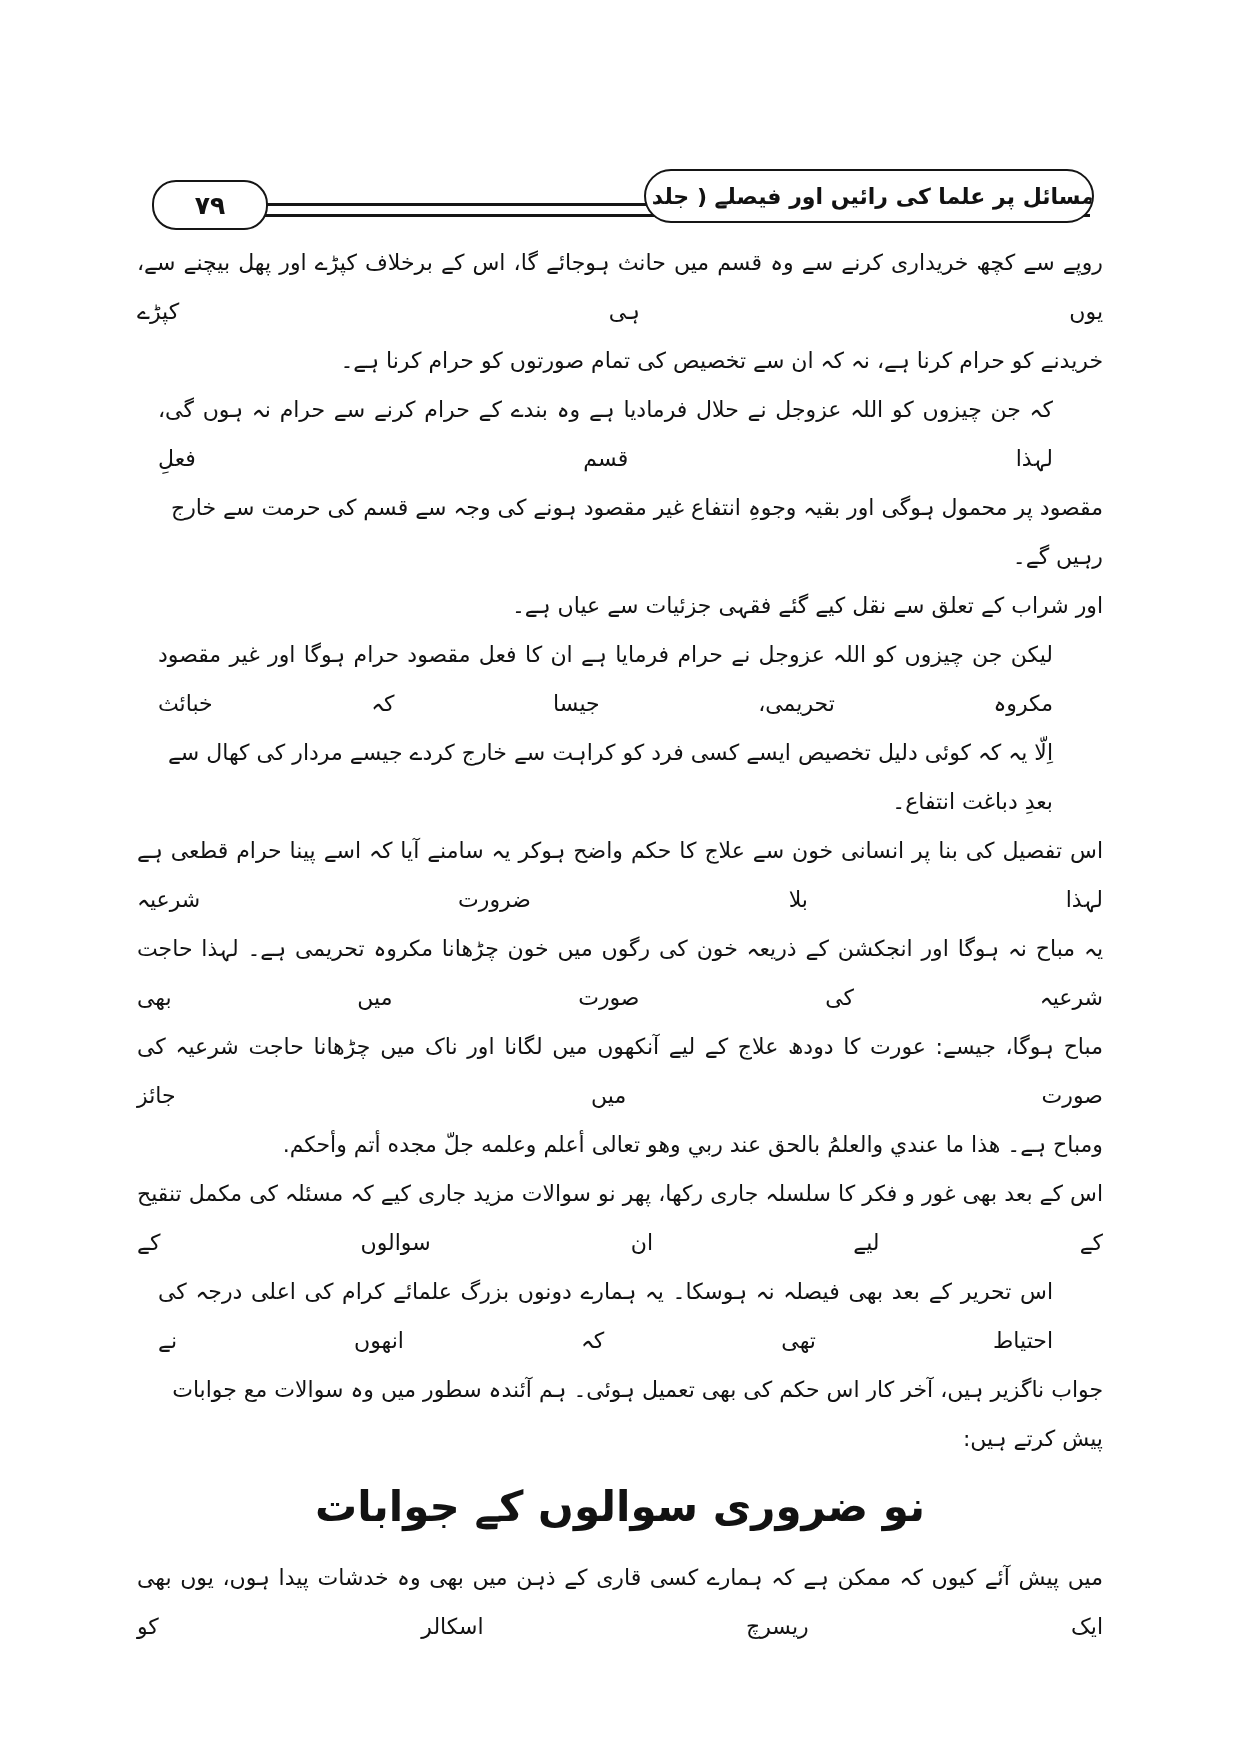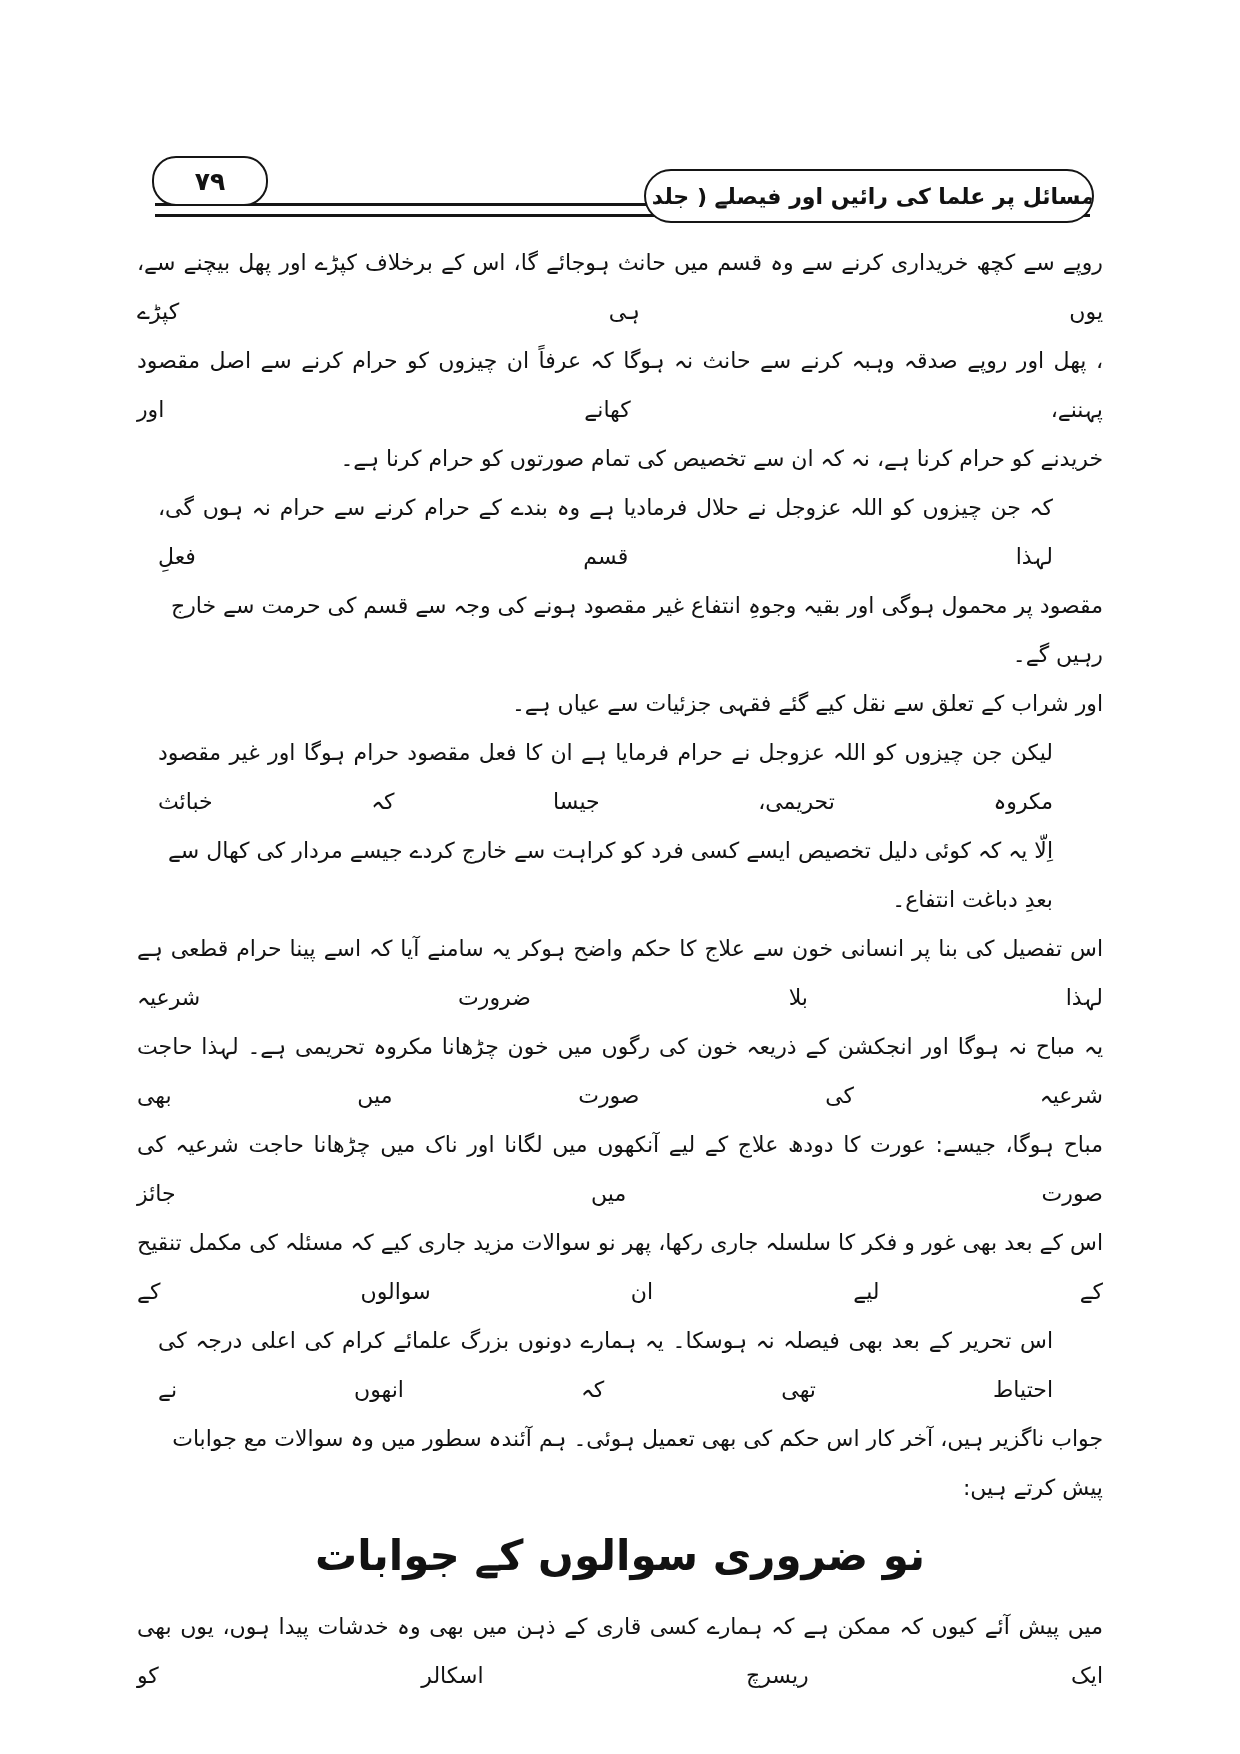--- a/index.html
+++ b/index.html
@@ -12,21 +12,21 @@
     direction:rtl;
     font-family:"DejaVu Sans", sans-serif;
     overflow:hidden;
   }
   
   .header-rule{
     position:absolute;top:203px;left:155px;width:935px;height:8px;
     border-top:3px solid #151515;border-bottom:3px solid #151515;
   }
   .pagenum-box{
-    position:absolute;top:156px;left:152px;width:112px;height:46px;
+    position:absolute;top:180px;left:152px;width:112px;height:46px;
     border:2.5px solid #151515;border-radius:24px;background:#fff;
     display:flex;align-items:center;justify-content:center;
     font-size:25px;font-weight:700;
   }
   .cartouche{
     position:absolute;top:169px;right:146px;width:446px;height:50px;
     border:2.5px solid #151515;border-radius:27px;background:#fff;
     display:flex;align-items:center;justify-content:center;
     font-size:22px;font-weight:700;white-space:nowrap;overflow:hidden;
   }
@@ -59,30 +59,30 @@
     <span>۷۹</span>
   </div>
 
   <div class="cartouche">
     <span>جدید مسائل پر علما کی رائیں اور فیصلے ( جلد اول )</span>
   </div>
 
   <div class="content">
     <div>
         <div class="ln just">روپے سے کچھ خریداری کرنے سے وہ قسم میں حانث ہوجائے گا، اس کے برخلاف کپڑے اور پھل بیچنے سے، یوں ہی کپڑے</div>
-        <div class="ln just">، پھل اور روپے صدقہ وہبہ کرنے سے حانث نہ ہوگا کہ عرفاً ان چیزوں کو حرام کرنے سے اصل مقصود پہننے، کھانے اور</div>
         <div class="ln">خریدنے کو حرام کرنا ہے، نہ کہ ان سے تخصیص کی تمام صورتوں کو حرام کرنا ہے۔</div>
         <div class="ln just ind">کہ جن چیزوں کو اللہ عزوجل نے حلال فرمادیا ہے وہ بندے کے حرام کرنے سے حرام نہ ہوں گی، لہذا قسم فعلِ</div>
         <div class="ln">مقصود پر محمول ہوگی اور بقیہ وجوہِ انتفاع غیر مقصود ہونے کی وجہ سے قسم کی حرمت سے خارج رہیں گے۔</div>
         <div class="ln">اور شراب کے تعلق سے نقل کیے گئے فقہی جزئیات سے عیاں ہے۔</div>
         <div class="ln just ind">لیکن جن چیزوں کو اللہ عزوجل نے حرام فرمایا ہے ان کا فعل مقصود حرام ہوگا اور غیر مقصود مکروہ تحریمی، جیسا کہ خبائث</div>
         <div class="ln ind">اِلّا یہ کہ کوئی دلیل تخصیص ایسے کسی فرد کو کراہت سے خارج کردے جیسے مردار کی کھال سے بعدِ دباغت انتفاع۔</div>
         <div class="ln just">اس تفصیل کی بنا پر انسانی خون سے علاج کا حکم واضح ہوکر یہ سامنے آیا کہ اسے پینا حرام قطعی ہے لہذا بلا ضرورت شرعیہ</div>
         <div class="ln just">یہ مباح نہ ہوگا اور انجکشن کے ذریعہ خون کی رگوں میں خون چڑھانا مکروہ تحریمی ہے۔ لہذا حاجت شرعیہ کی صورت میں بھی</div>
         <div class="ln just">مباح ہوگا، جیسے: عورت کا دودھ علاج کے لیے آنکھوں میں لگانا اور ناک میں چڑھانا حاجت شرعیہ کی صورت میں جائز</div>
+        <div class="ln">ومباح ہے۔ هذا ما عندي والعلمُ بالحق عند ربي وهو تعالى أعلم وعلمه جلّ مجده أتم وأحكم.</div>
         <div class="ln just">اس کے بعد بھی غور و فکر کا سلسلہ جاری رکھا، پھر نو سوالات مزید جاری کیے کہ مسئلہ کی مکمل تنقیح کے لیے ان سوالوں کے</div>
         <div class="ln just ind">اس تحریر کے بعد بھی فیصلہ نہ ہوسکا۔ یہ ہمارے دونوں بزرگ علمائے کرام کی اعلی درجہ کی احتیاط تھی کہ انھوں نے</div>
         <div class="ln">جواب ناگزیر ہیں، آخر کار اس حکم کی بھی تعمیل ہوئی۔ ہم آئندہ سطور میں وہ سوالات مع جوابات پیش کرتے ہیں:</div>
         <div class="h1">نو ضروری سوالوں کے جوابات</div>
         <div class="ln just">میں پیش آئے کیوں کہ ممکن ہے کہ ہمارے کسی قاری کے ذہن میں بھی وہ خدشات پیدا ہوں، یوں بھی ایک ریسرچ اسکالر کو</div>
       </div>
   </div>
 
 </div>
 

